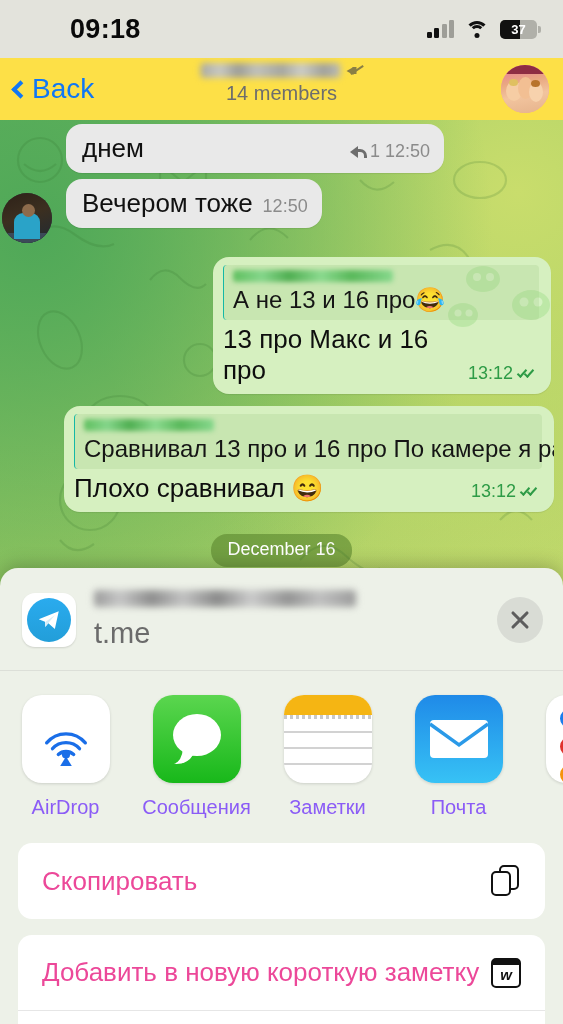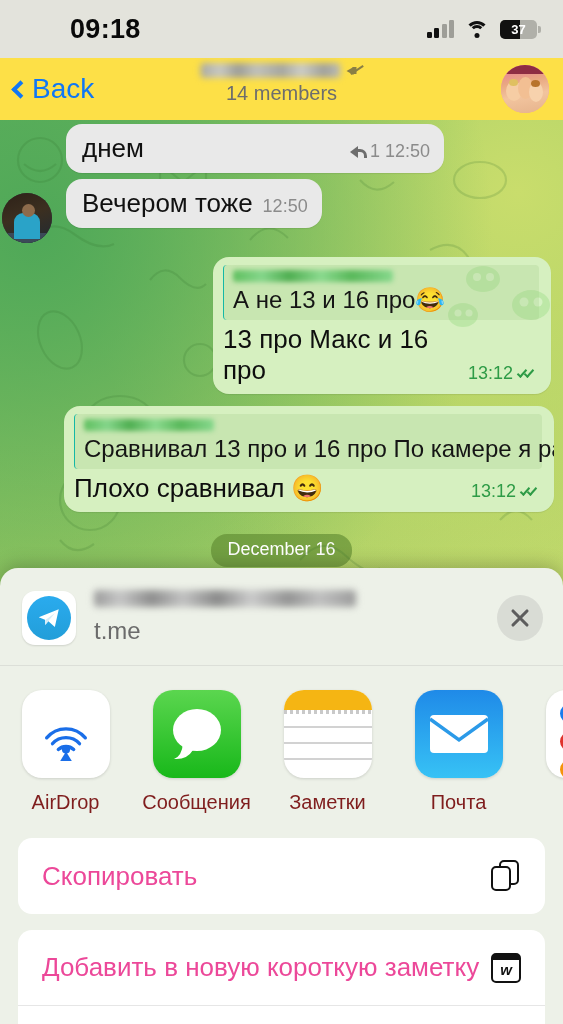--- a/index.html
+++ b/index.html
@@ -253,21 +253,21 @@
     background: linear-gradient(180deg,#2aabee 0%,#229ed9 100%);
     display: flex; align-items: center; justify-content: center;
   }
   .sheet-head-txt { margin-left: 18px; flex: 1; min-width: 0; }
   .sheet-title-blur {
     width: 262px; height: 17px; border-radius: 4px;
     background: linear-gradient(90deg,#9a9a9a 0%,#c6c6c6 10%,#8e8e8e 22%,#c2c2c2 34%,#8a8a8a 47%,#cbcbcb 60%,#949494 74%,#c0c0c0 86%,#9b9b9b 100%);
     filter: blur(3.6px);
     margin-bottom: 10px;
   }
-  .sheet-sub { font-size: 24px; color: #6b6b6b; }
+  .sheet-sub { font-size: 29px; color: #6b6b6b; }
   .close-btn {
     width: 46px; height: 46px; border-radius: 50%;
     background: #d9dcd5;
     display: flex; align-items: center; justify-content: center;
     flex-shrink: 0; cursor: pointer;
   }
   .close-btn svg { display: block; }
 
   .apps-row {
     display: flex; gap: 0; padding: 24px 0 8px 0;
@@ -276,21 +276,21 @@
   .app-item {
     width: 131px; flex-shrink: 0;
     display: flex; flex-direction: column; align-items: center;
     cursor: pointer;
   }
   .app-icon {
     width: 88px; height: 88px; border-radius: 20px;
     box-shadow: 0 1px 3px rgba(0,0,0,0.14);
     position: relative; overflow: hidden;
   }
-  .app-label { font-size: 20px; color: #7f1d1d; margin-top: 13px; white-space: nowrap; }
+  .app-label { font-size: 20px; color: #8b5cf6; margin-top: 13px; white-space: nowrap; }
 
   .ic-airdrop { background: #fff; display: flex; align-items: center; justify-content: center; }
   .ic-msg { background: linear-gradient(180deg,#5bd64f 0%,#18b81a 100%); display: flex; align-items: center; justify-content: center; }
   .ic-mail { background: linear-gradient(180deg,#1f8ae8 0%,#37c2f5 100%); display: flex; align-items: center; justify-content: center; }
   .ic-notes { background: #fff; }
   .ic-notes .top { position: absolute; left: 0; right: 0; top: 0; height: 20px; background: #f5b513; }
   .ic-notes .perf { position: absolute; left: 0; right: 0; top: 20px; height: 4px;
     background: repeating-linear-gradient(90deg,#c9c9c9 0 3px, transparent 3px 6px); }
   .ic-notes .ln { position: absolute; left: 0; right: 0; height: 1.6px; background: #d2d2d2; }
   .ic-reminders { background: #fff; padding: 14px 0 0 14px; }

